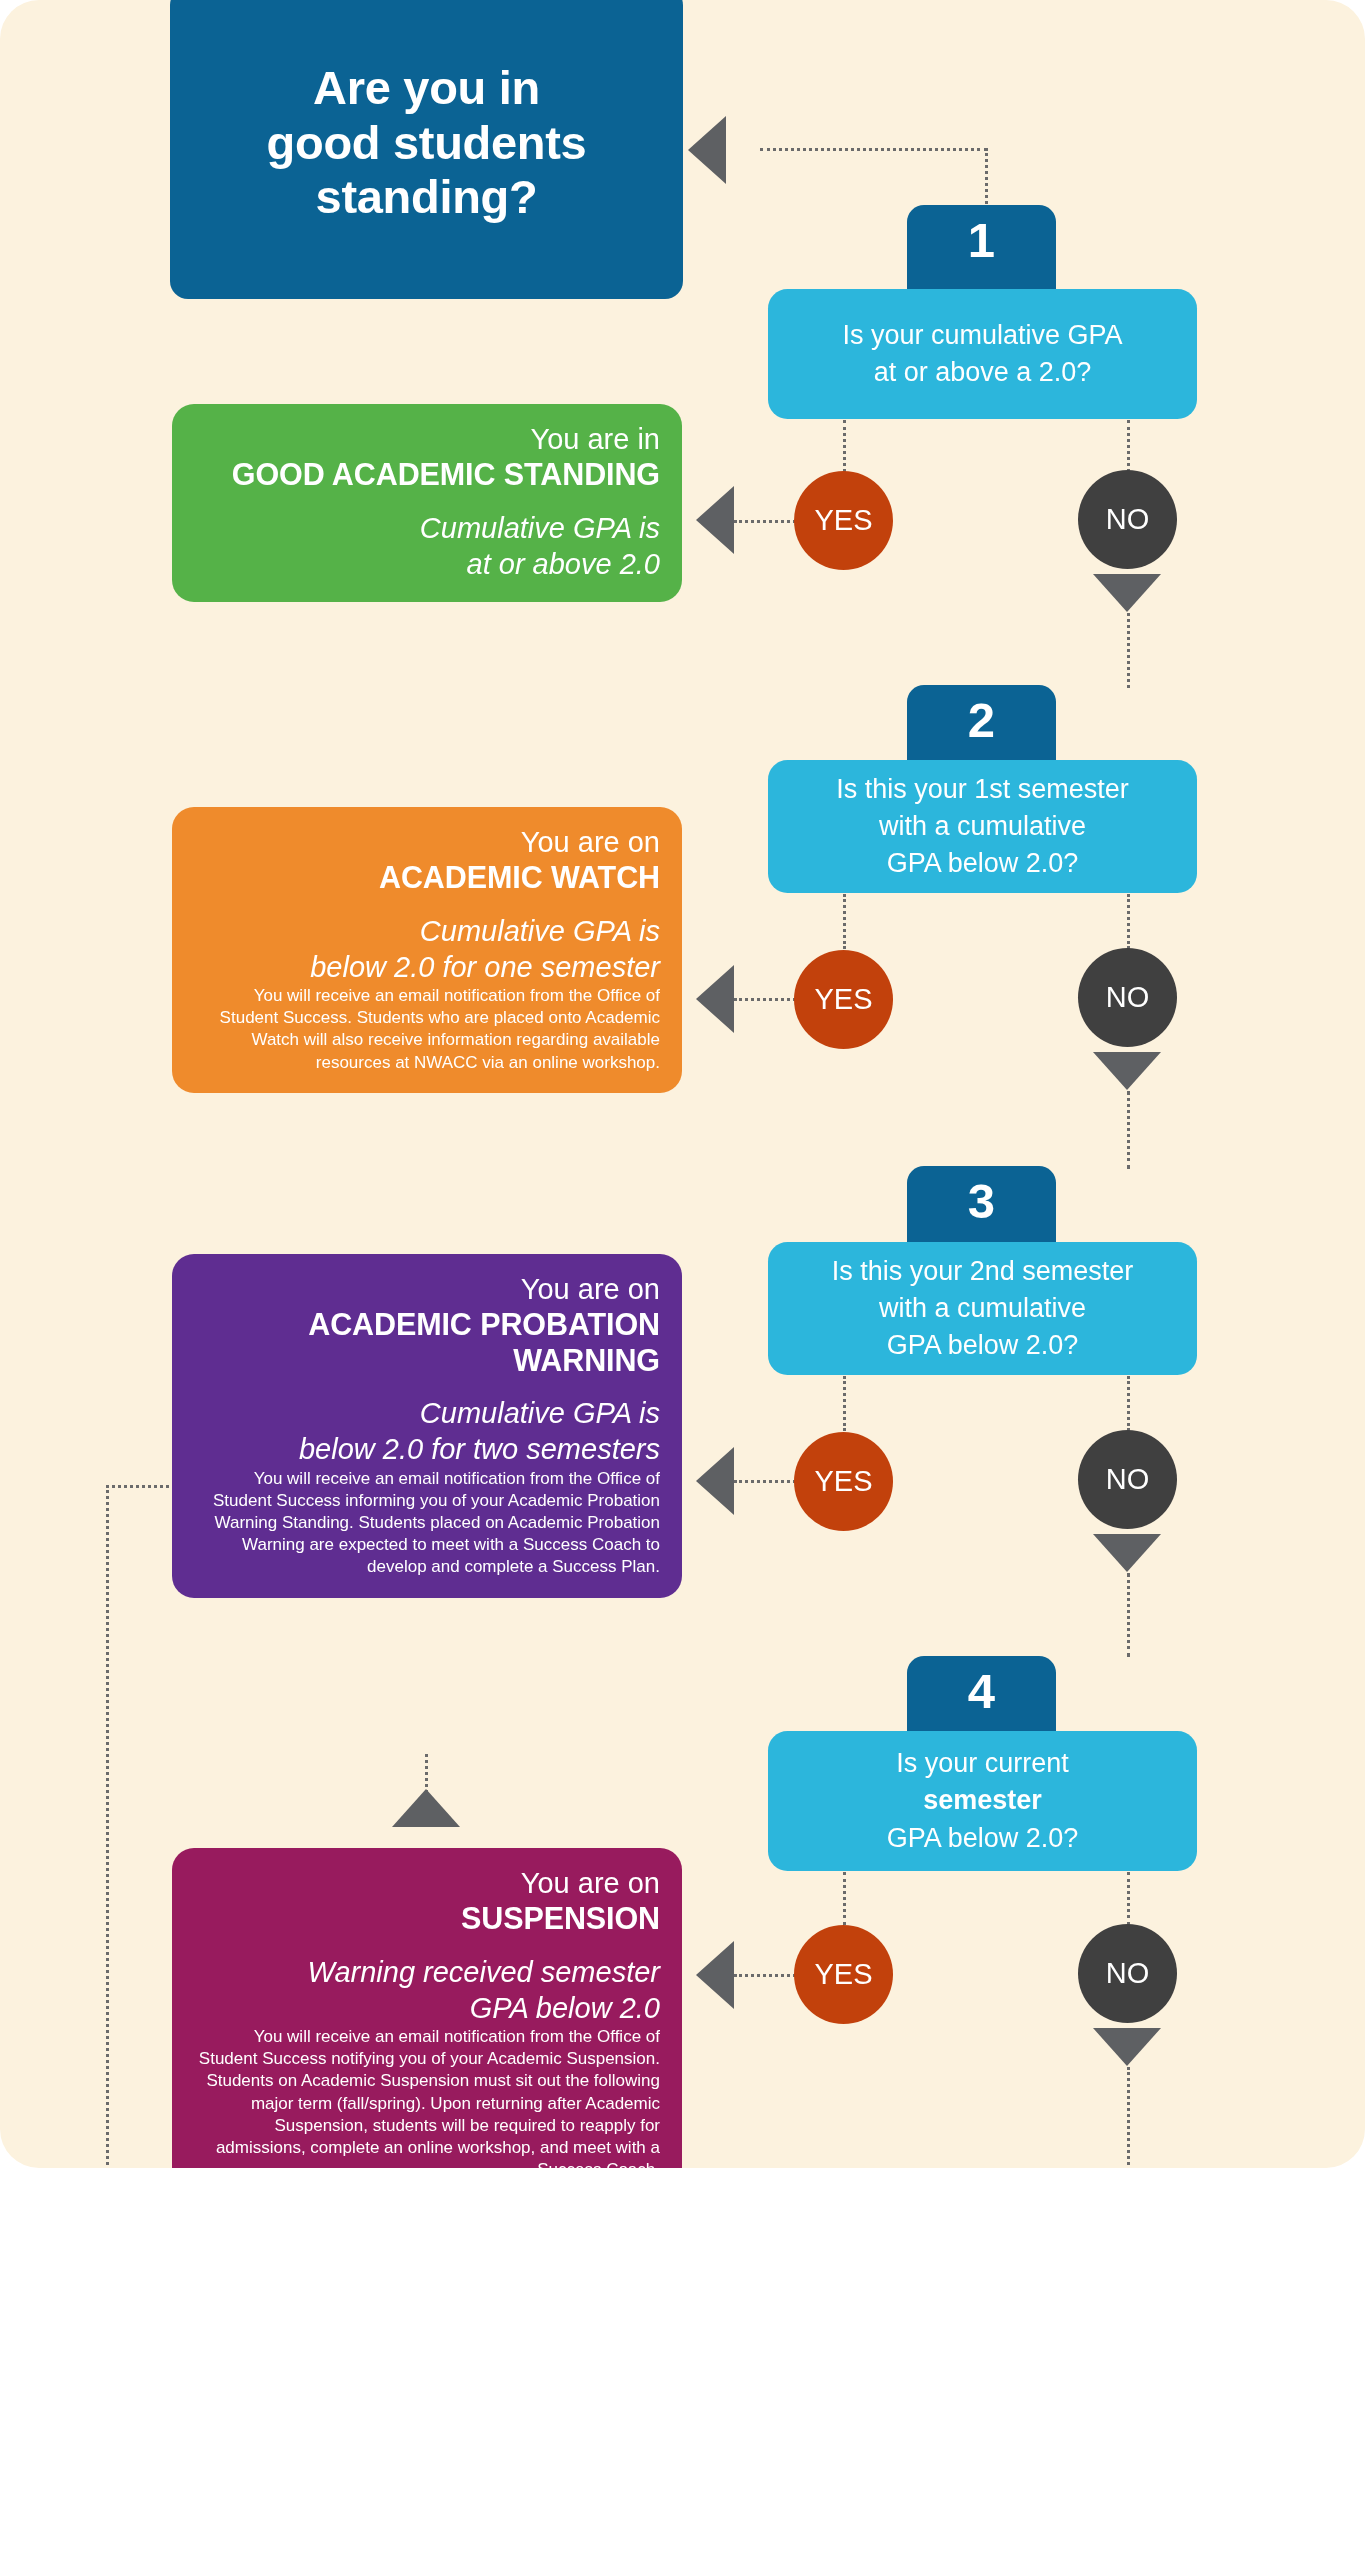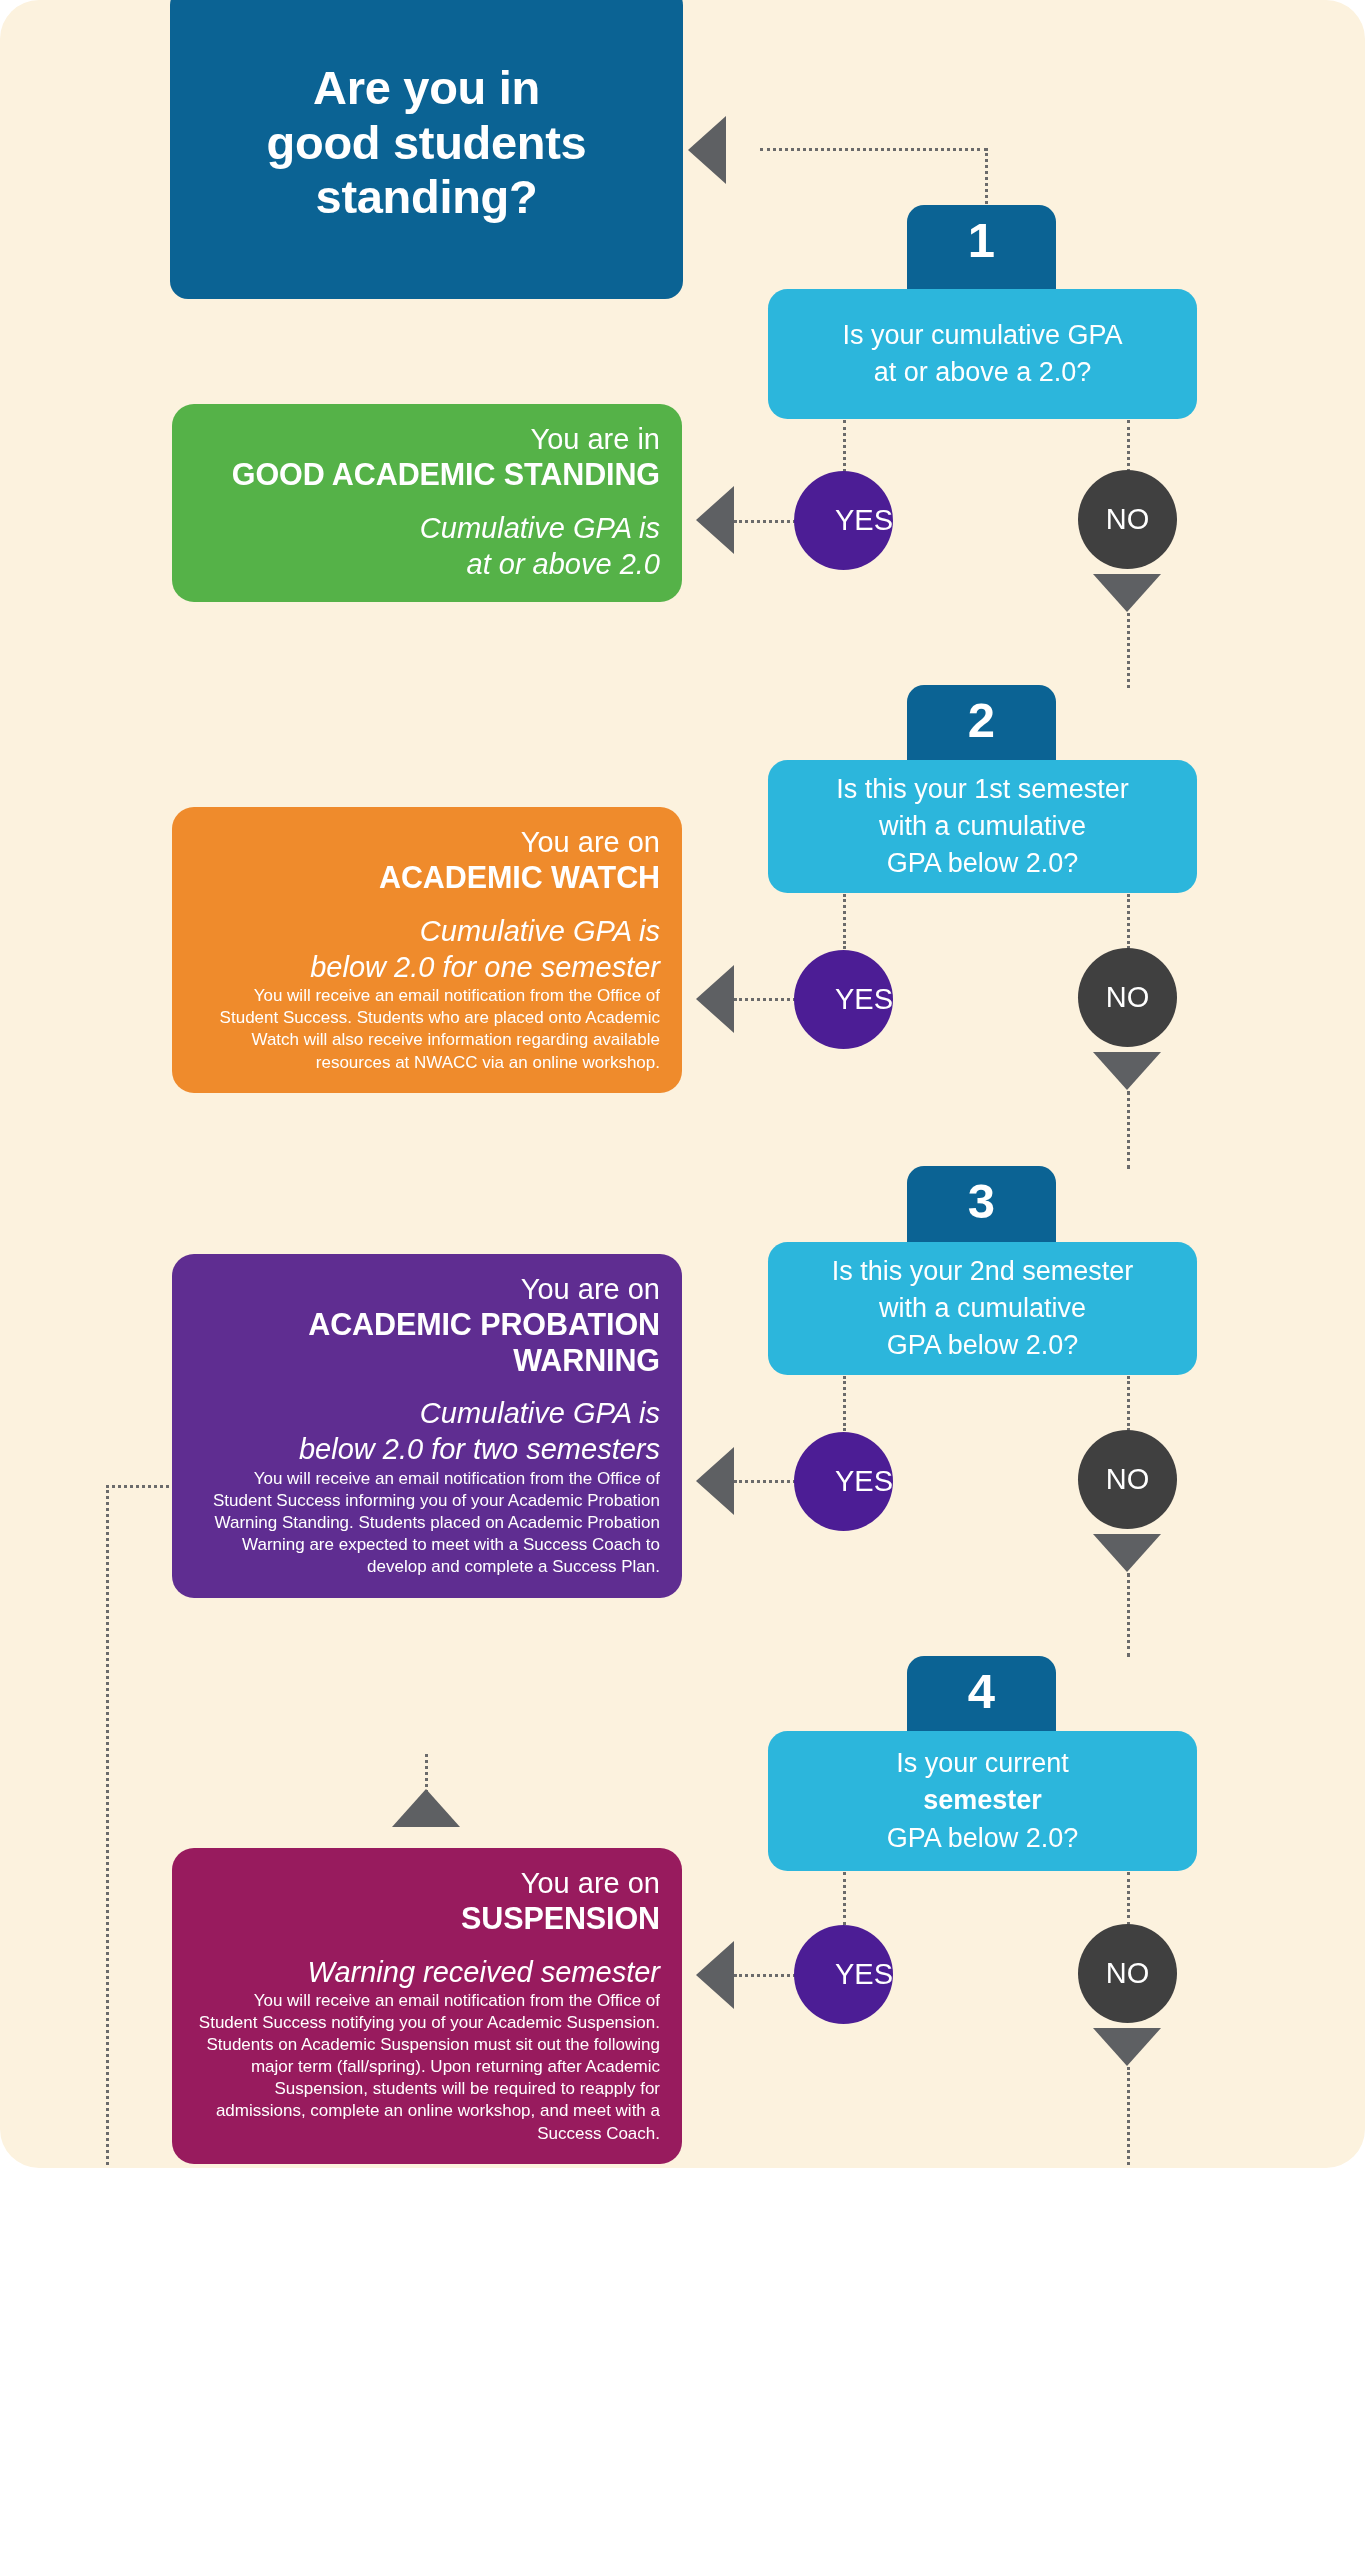--- a/index.html
+++ b/index.html
@@ -97,21 +97,21 @@
   
   .bub{
     position:absolute;
     width:99px;height:99px;
     border-radius:50%;
     display:flex;align-items:center;justify-content:center;
     color:#ffffff;
     font-size:29px;
     z-index:4;
   }
-  .yes{background:#4c1d95;justify-content:flex-end;}
+  .yes{background:#c2410c;}
   .no{background:#404040;}
 </style>
 </head>
 <body>
 
 <div id="canvas">
 
   <div class="title-card">
     <div class="txt">
       <div>Are you in</div>
@@ -264,18 +264,19 @@
   <div class="hline" style="left:106px; top:1485px; width:75px;"></div>
 
   <div class="vline" style="left:425px; top:1754px; height:39px;"></div>
   <div class="tri tri-up" style="left:392px; top:1789px;"></div>
 
   <div class="ocard magenta" style="top:1848px;">
     <div class="pre">You are on</div>
     <div class="head">SUSPENSION</div>
     <div class="sub">
       <div>Warning received semester</div>
+      <div>GPA below 2.0</div>
     </div>
     <div class="body">You will receive an email notification from the Office of Student Success notifying you of your Academic Suspension. Students on Academic Suspension must sit out the following major term (fall/spring). Upon returning after Academic Suspension, students will be required to reapply for admissions, complete an online workshop, and meet with a Success Coach.</div>
   </div>
 
 </div>
 
 
 </body></html>

